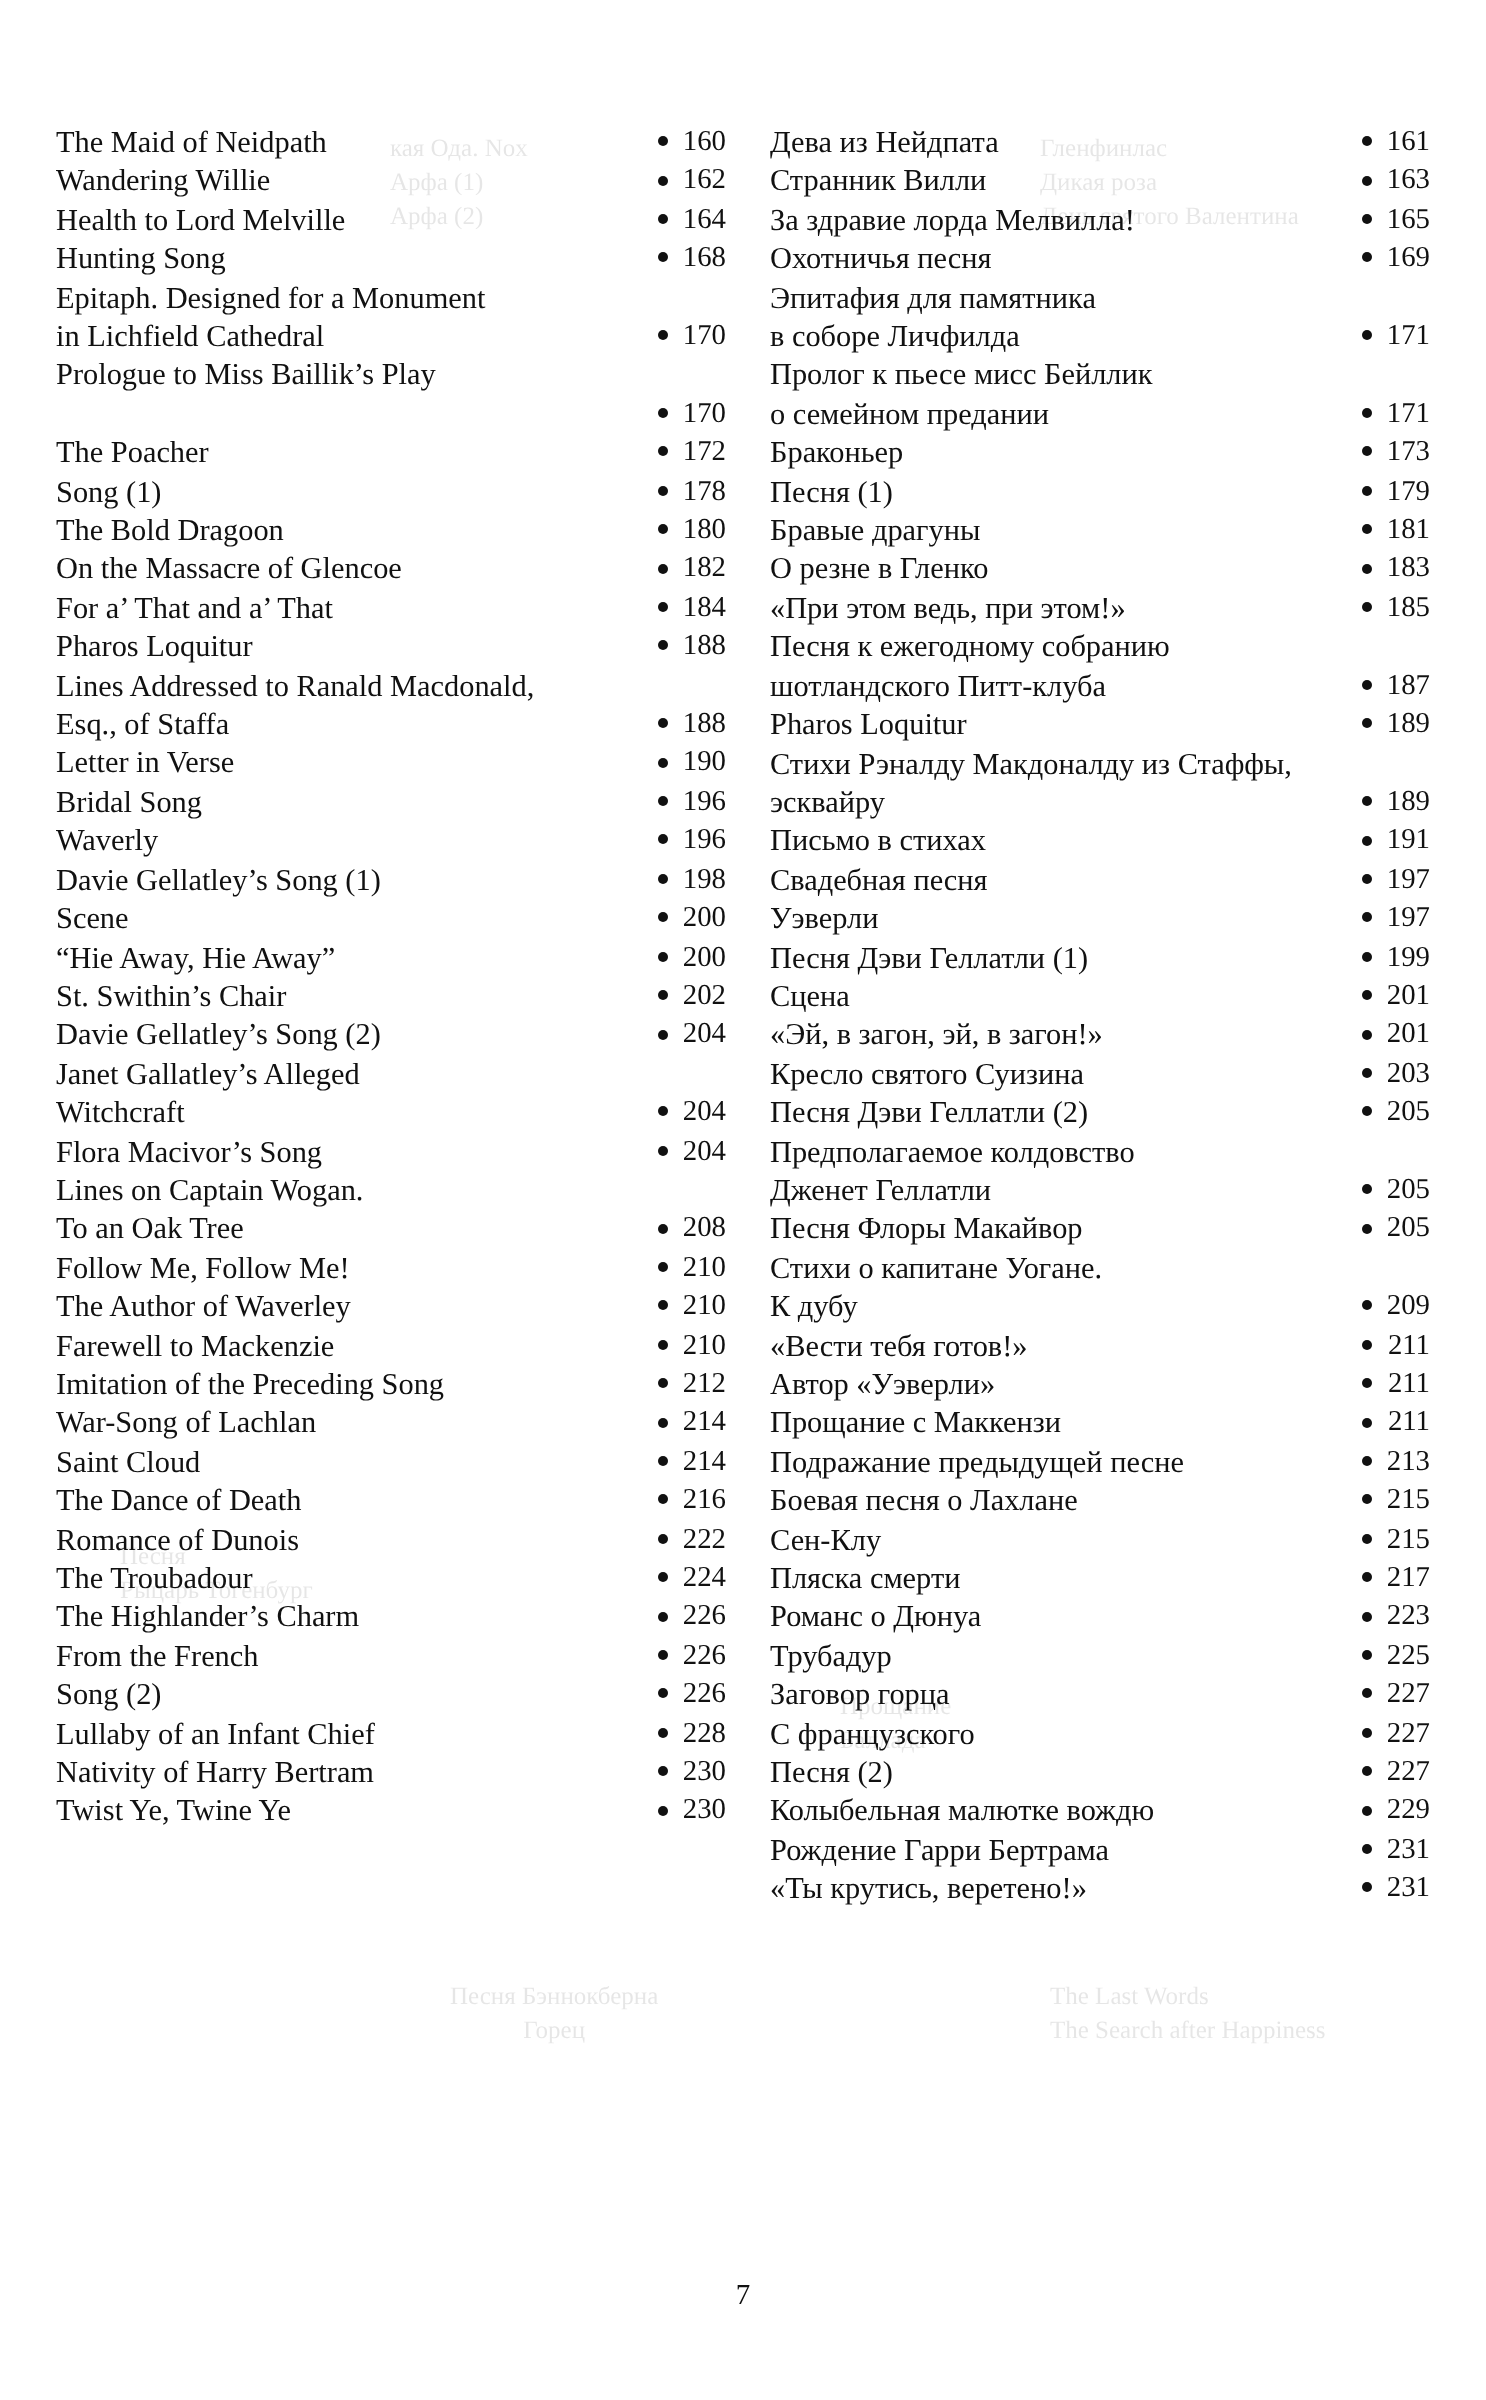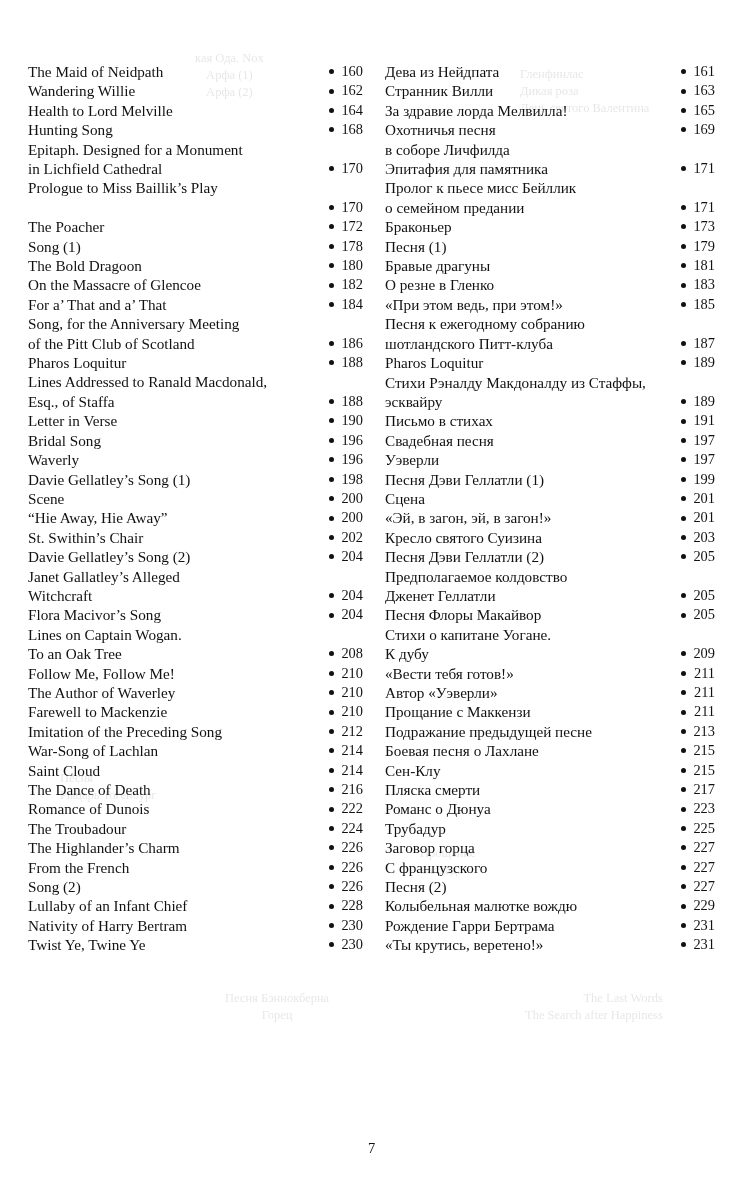--- a/index.html
+++ b/index.html
@@ -99,26 +99,26 @@
   
   .ghost {
     position: absolute;
     color: rgba(60,60,60,0.13);
     font-size: 12.5px;
     line-height: 17px;
     white-space: pre;
     pointer-events: none;
     font-family: "Liberation Serif", serif;
   }
-  .ghost-left { left: 195px; top: 50px; text-align: center; }
+  .ghost-left { left: 195px; top: 66px; text-align: left; }
   .ghost-right { left: 520px; top: 66px; }
   .ghost-lower-left { left: 60px; top: 740px; margin-top: 30px; }
   .ghost-lower-right { left: 420px; top: 845px; }
   .ghost-bottom-left { left: 225px; top: 990px; text-align: center; }
-  .ghost-bottom-right { left: 525px; top: 990px; text-align: right; }
+  .ghost-bottom-right { left: 525px; top: 990px; }
 </style>
 </head>
 <body>
 
 <div class="page">
 
   <div class="ghost ghost-left">кая Ода. Nox
 Арфа (1)
 Арфа (2)</div>
   <div class="ghost ghost-right">Гленфинлас
@@ -221,30 +221,20 @@
         <div class="entry">
           <div class="entry-lines">
             <div class="line">For a’ That and a’ That</div>
           </div>
           <div class="pages">
             <span class="pagenum"><span class="dot"></span><span class="num">184</span></span>
           </div>
         </div>
         <div class="entry">
           <div class="entry-lines">
-            <div class="line">Song, for the Anniversary Meeting</div>
-            <div class="line">of the Pitt Club of Scotland</div>
-          </div>
-          <div class="pages">
-            <span class="pagenum spacer">&nbsp;</span>
-            <span class="pagenum"><span class="dot"></span><span class="num">186</span></span>
-          </div>
-        </div>
-        <div class="entry">
-          <div class="entry-lines">
             <div class="line">Pharos Loquitur</div>
           </div>
           <div class="pages">
             <span class="pagenum"><span class="dot"></span><span class="num">188</span></span>
           </div>
         </div>
         <div class="entry">
           <div class="entry-lines">
             <div class="line">Lines Addressed to Ranald Macdonald,</div>
             <div class="line">Esq., of Staffa</div>
@@ -495,22 +485,22 @@
         <div class="entry">
           <div class="entry-lines">
             <div class="line">Охотничья песня</div>
           </div>
           <div class="pages">
             <span class="pagenum"><span class="dot"></span><span class="num">169</span></span>
           </div>
         </div>
         <div class="entry">
           <div class="entry-lines">
+            <div class="line">Эпитафия для памятника</div>
             <div class="line">в соборе Личфилда</div>
-            <div class="line">Эпитафия для памятника</div>
           </div>
           <div class="pages">
             <span class="pagenum spacer">&nbsp;</span>
             <span class="pagenum"><span class="dot"></span><span class="num">171</span></span>
           </div>
         </div>
         <div class="entry">
           <div class="entry-lines">
             <div class="line">Пролог к пьесе мисс Бейллик</div>
             <div class="line">о семейном предании</div>

